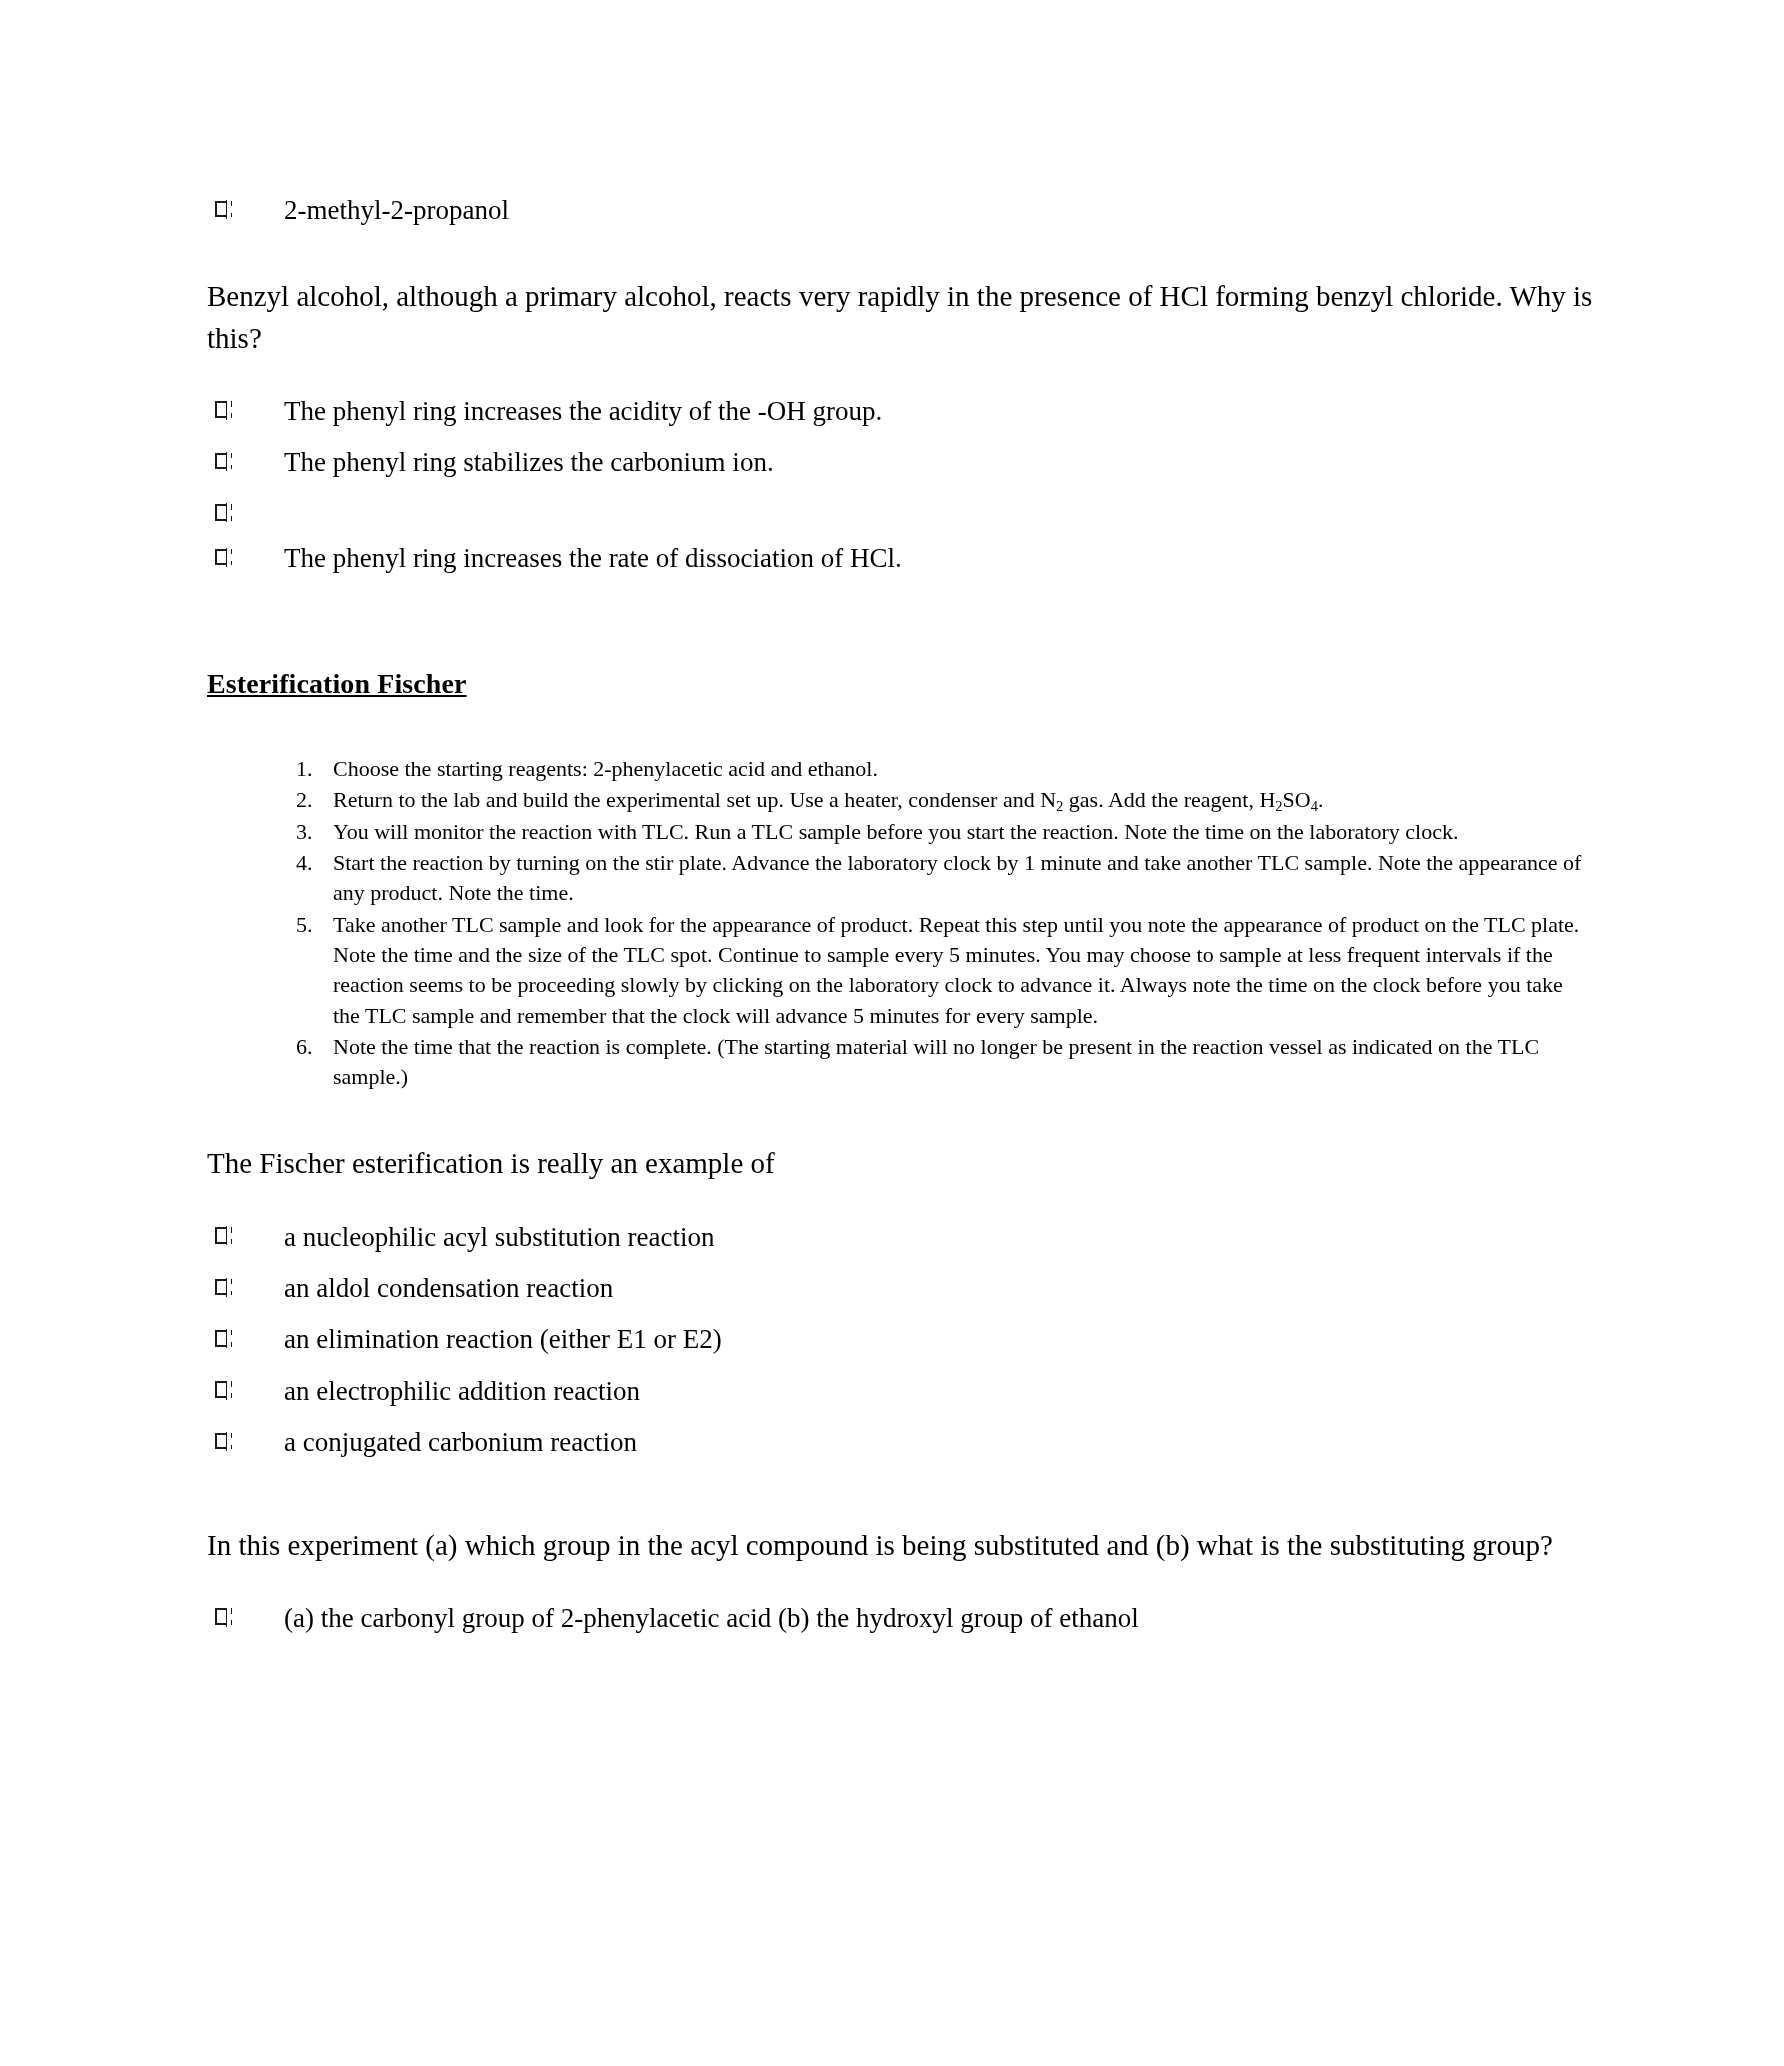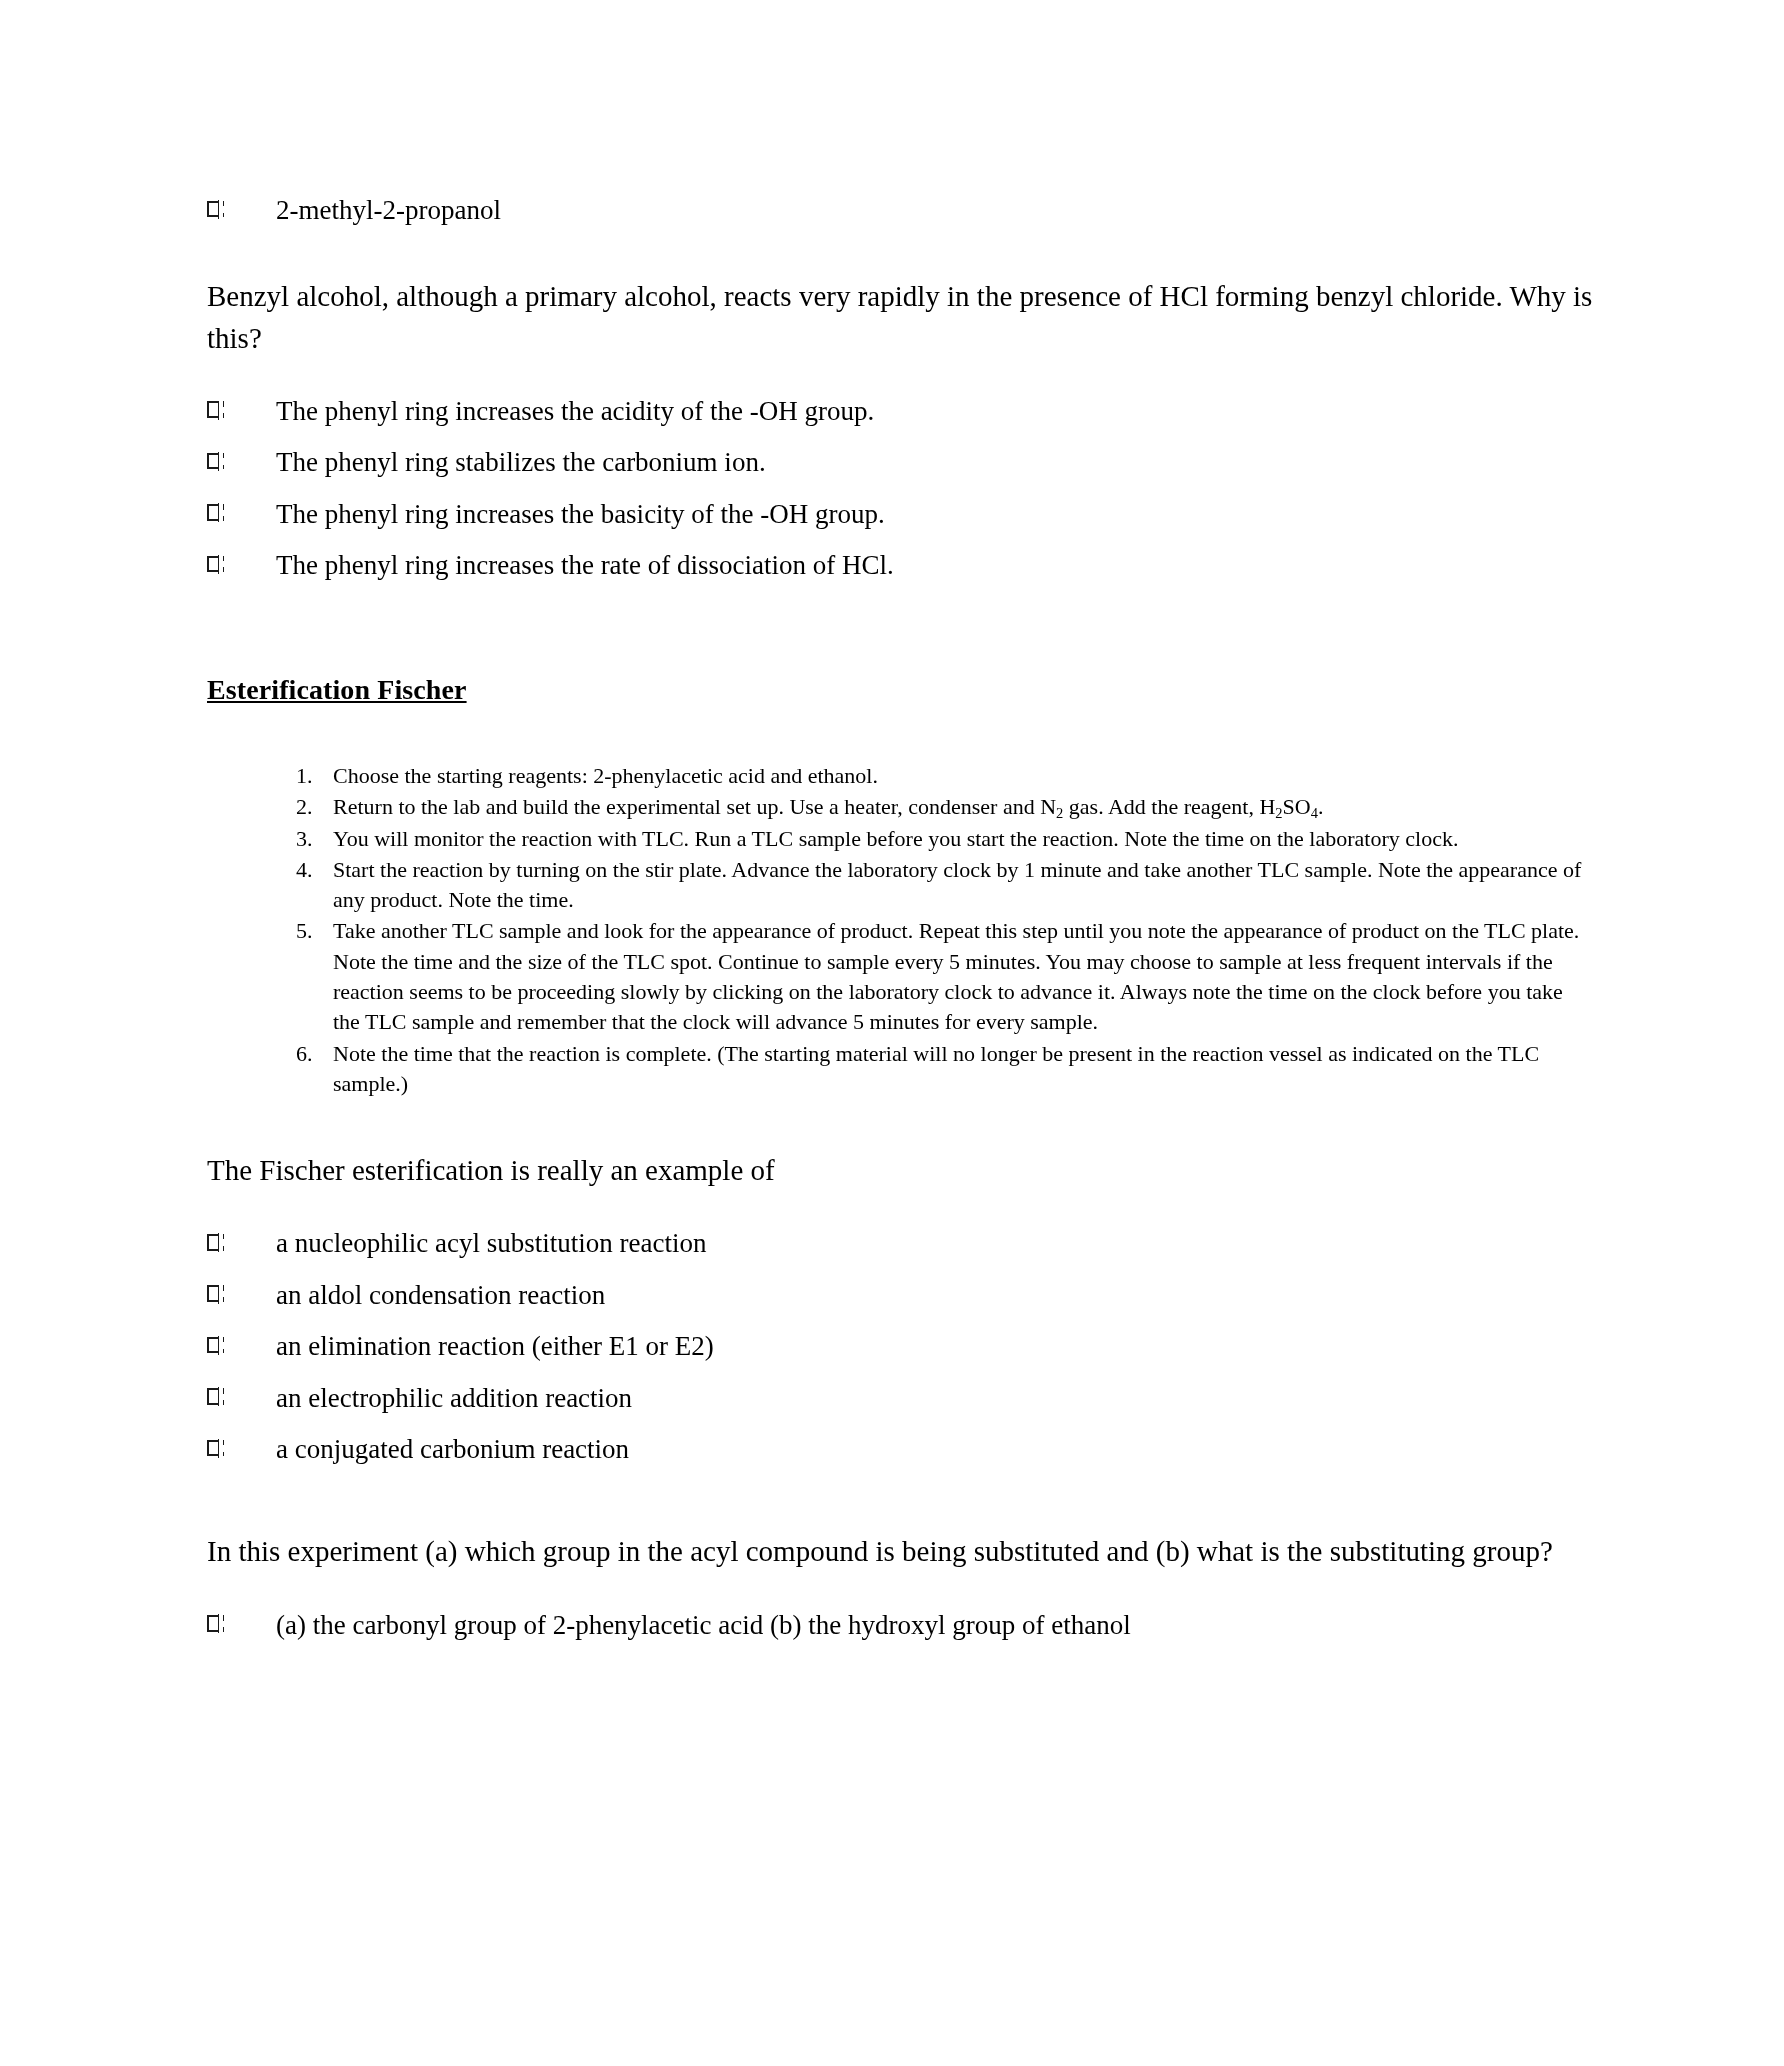--- a/index.html
+++ b/index.html
@@ -21,21 +21,21 @@
   }
   .doc-body {
     font-size: 27px;
     line-height: 1.42;
   }
 
   
   .optrow {
     display: flex;
     align-items: flex-start;
-    margin: 0 0 0 0;
+    margin: 0 0 0 8px;
   }
   .optrow + .optrow { margin-top: 15.7px; }
   .bullet-box {
     width: 19px;
     height: 19px;
     flex: 0 0 19px;
     margin-top: 6.6px;
     margin-right: 50px;
     position: relative;
   }
@@ -138,21 +138,20 @@
             <span class="b-inner"></span>
         </span>
         <span class="opt-label">The phenyl ring stabilizes the carbonium ion.</span>
       </div>
       <div class="optrow">
         <span class="bullet-box">
           <span class="b-outer"></span>
             <span class="b-notch"></span>
             <span class="b-inner"></span>
         </span>
-        <span class="opt-label">The phenyl ring increases the basicity of the -OH group.</span>
       </div>
       <div class="optrow">
         <span class="bullet-box">
           <span class="b-outer"></span>
             <span class="b-notch"></span>
             <span class="b-inner"></span>
         </span>
         <span class="opt-label">The phenyl ring increases the rate of dissociation of HCl.</span>
       </div>
     </div>

